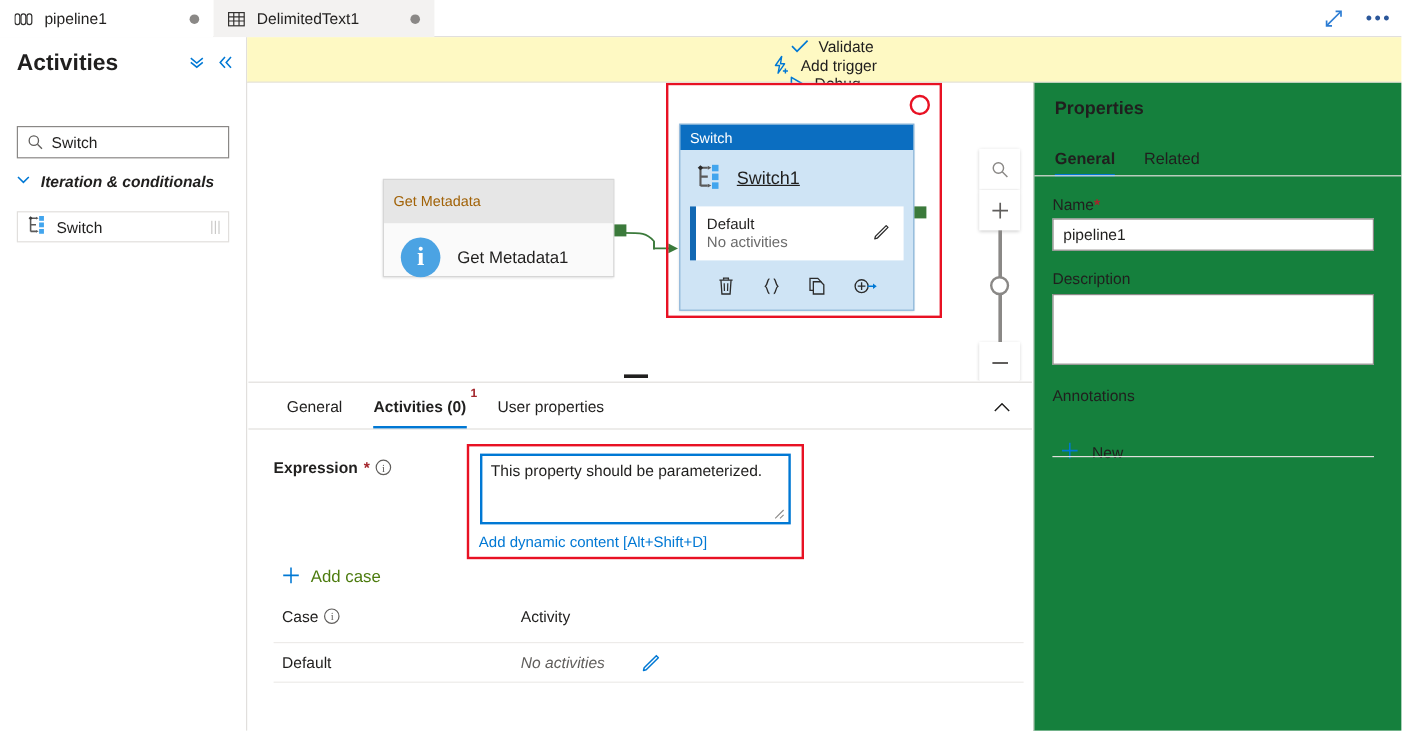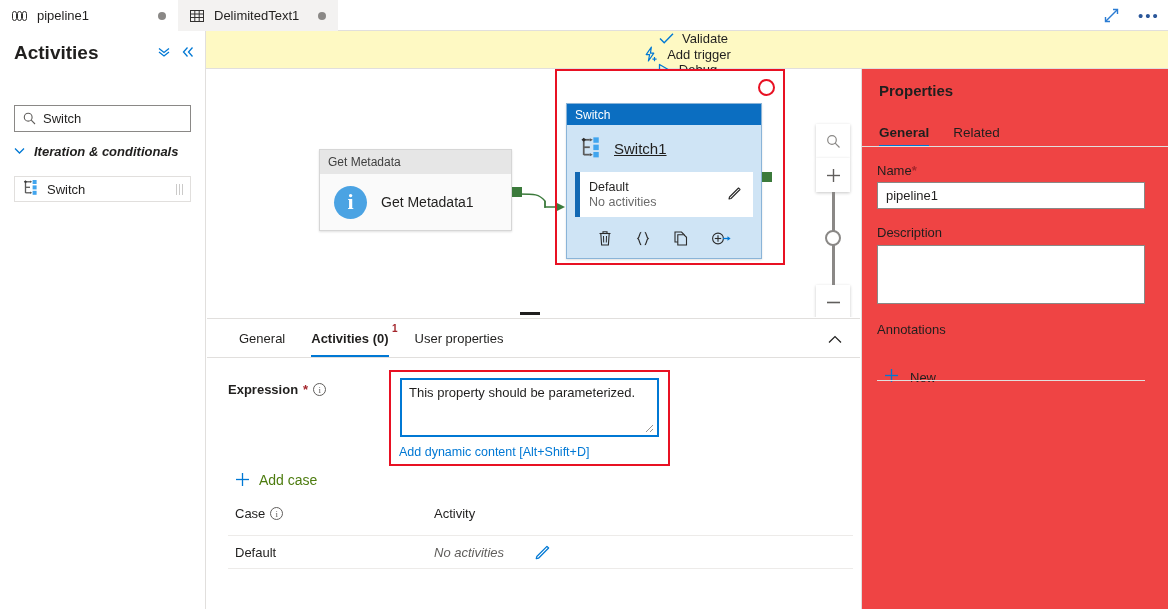--- a/index.html
+++ b/index.html
@@ -21,21 +21,21 @@
     border-bottom: 1px solid #e1dfdd;
   }
   .tab {
     position: absolute; top: 0; height: 31px;
     display: flex; align-items: center; gap: 9px;
     padding: 0 12px;
     font-size: 13px; color: #201f1e;
     cursor: pointer;
   }
   .tab.t1 { left: 0; width: 178px; background: #ffffff; }
-  .tab.t2 { left: 178px; width: 160px; background: #f3f2f1; }
+  .tab.t2 { left: 178px; width: 184px; background: #f3f2f1; }
   .tab .tab-icon { display: flex; align-items: center; color: #605e5c; }
   .tab .tab-label { flex: 1; white-space: nowrap; }
   .tab .tab-dot {
     width: 8px; height: 8px; border-radius: 50%; background: #8a8886;
     flex: 0 0 auto;
   }
   .tabbar-right {
     position: absolute; right: 8px; top: 0; height: 31px;
     display: flex; align-items: center; gap: 16px;
   }
@@ -107,22 +107,22 @@
   .canvas {
     position: absolute; left: 207px; top: 69px; width: 653px; height: 248px;
     background: #ffffff; overflow: hidden;
   }
   .node-getmeta {
     position: absolute; left: 112px; top: 80px; width: 193px; height: 82px;
     background: #fafafa; border: 1px solid #d6d6d6;
     box-shadow: 0 1px 2px rgba(0,0,0,.12);
   }
   .node-getmeta .nhdr {
-    height: 24px; background: #e6e6e6; display: flex; align-items: center;
-    padding: 0 8px; font-size: 12px; color: #404040;
+    height: 36px; background: #e6e6e6; display: flex; align-items: center;
+    padding: 0 8px; font-size: 12px; color: #a16207;
   }
   .node-getmeta .nbody {
     height: 56px; display: flex; align-items: center; gap: 14px; padding: 0 14px;
   }
   .info-circle {
     width: 33px; height: 33px; border-radius: 50%;
     background: #4ba3e3; color: #fff;
     display: flex; align-items: center; justify-content: center;
     font-family: "Liberation Serif", serif; font-size: 22px; font-weight: bold;
     flex: 0 0 auto;
@@ -271,21 +271,21 @@
   .ctr-case { position: absolute; left: 7px; top: 9px; font-size: 13px; color: #201f1e; }
   .ctr-act {
     position: absolute; left: 206px; top: 9px;
     font-size: 13px; color: #605e5c; font-style: italic;
   }
   .ctr-pencil { position: absolute; left: 306px; top: 7px; cursor: pointer; }
 
   
   .rightpane {
     position: absolute; left: 861px; top: 69px; width: 307px; height: 540px;
-    background: #ef4444; border-left: 1px solid #e1dfdd;
+    background: #15803d; border-left: 1px solid #e1dfdd;
   }
   .rp-title {
     position: absolute; left: 17px; top: 13px;
     font-size: 15px; font-weight: 600; color: #201f1e;
   }
   .rp-tabs {
     position: absolute; left: 17px; top: 48px; right: 0; height: 30px;
     display: flex; align-items: flex-end;
   }
   .rp-tab {

